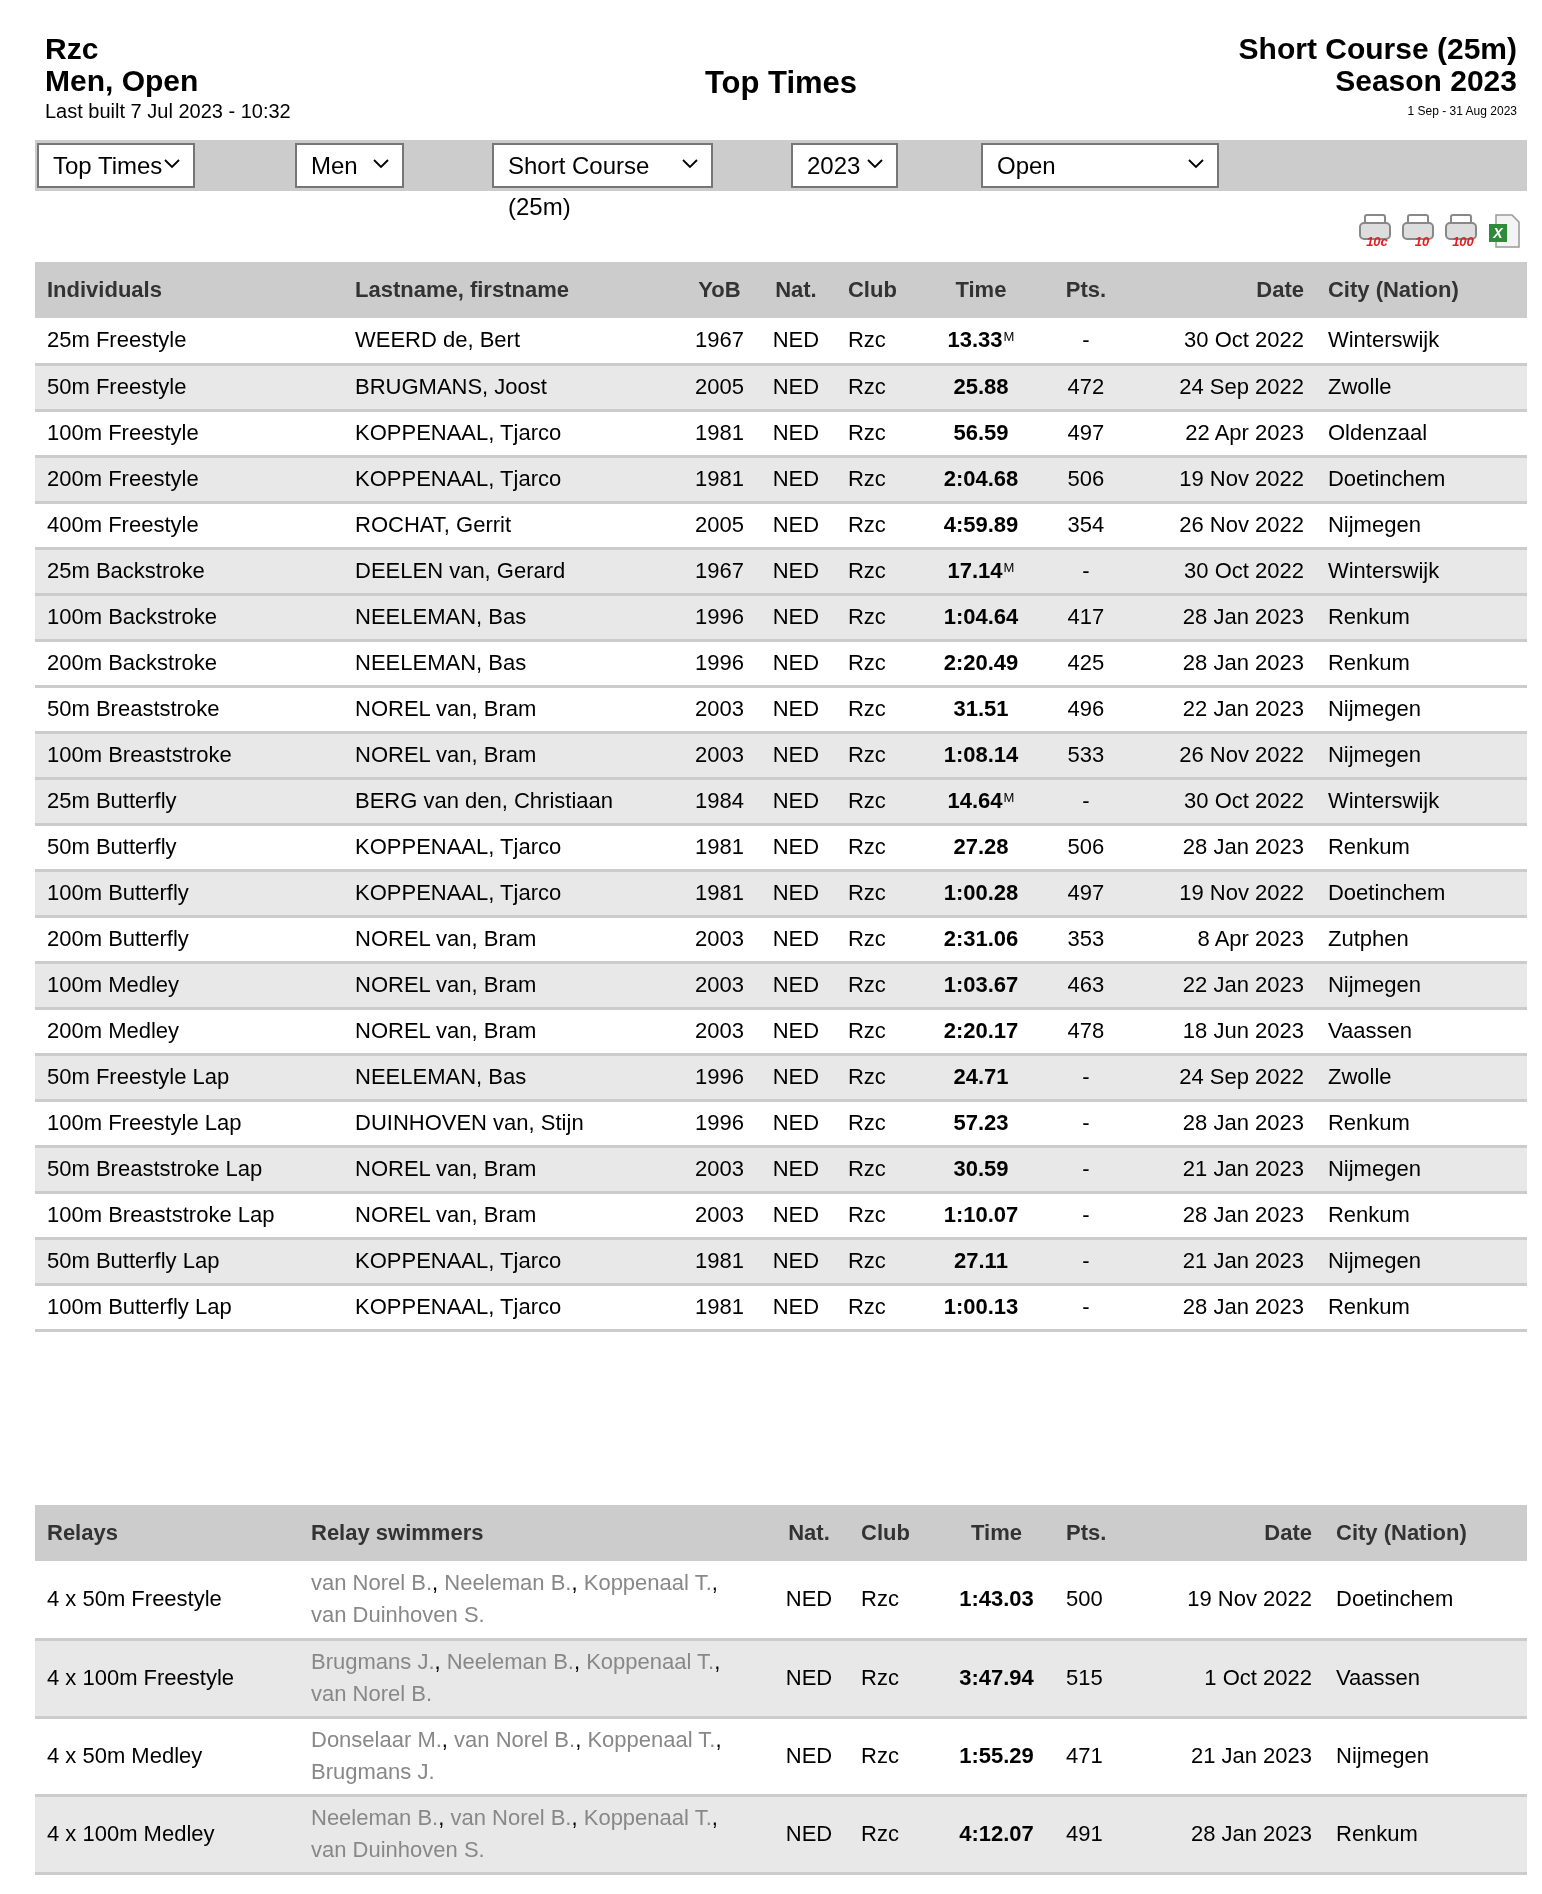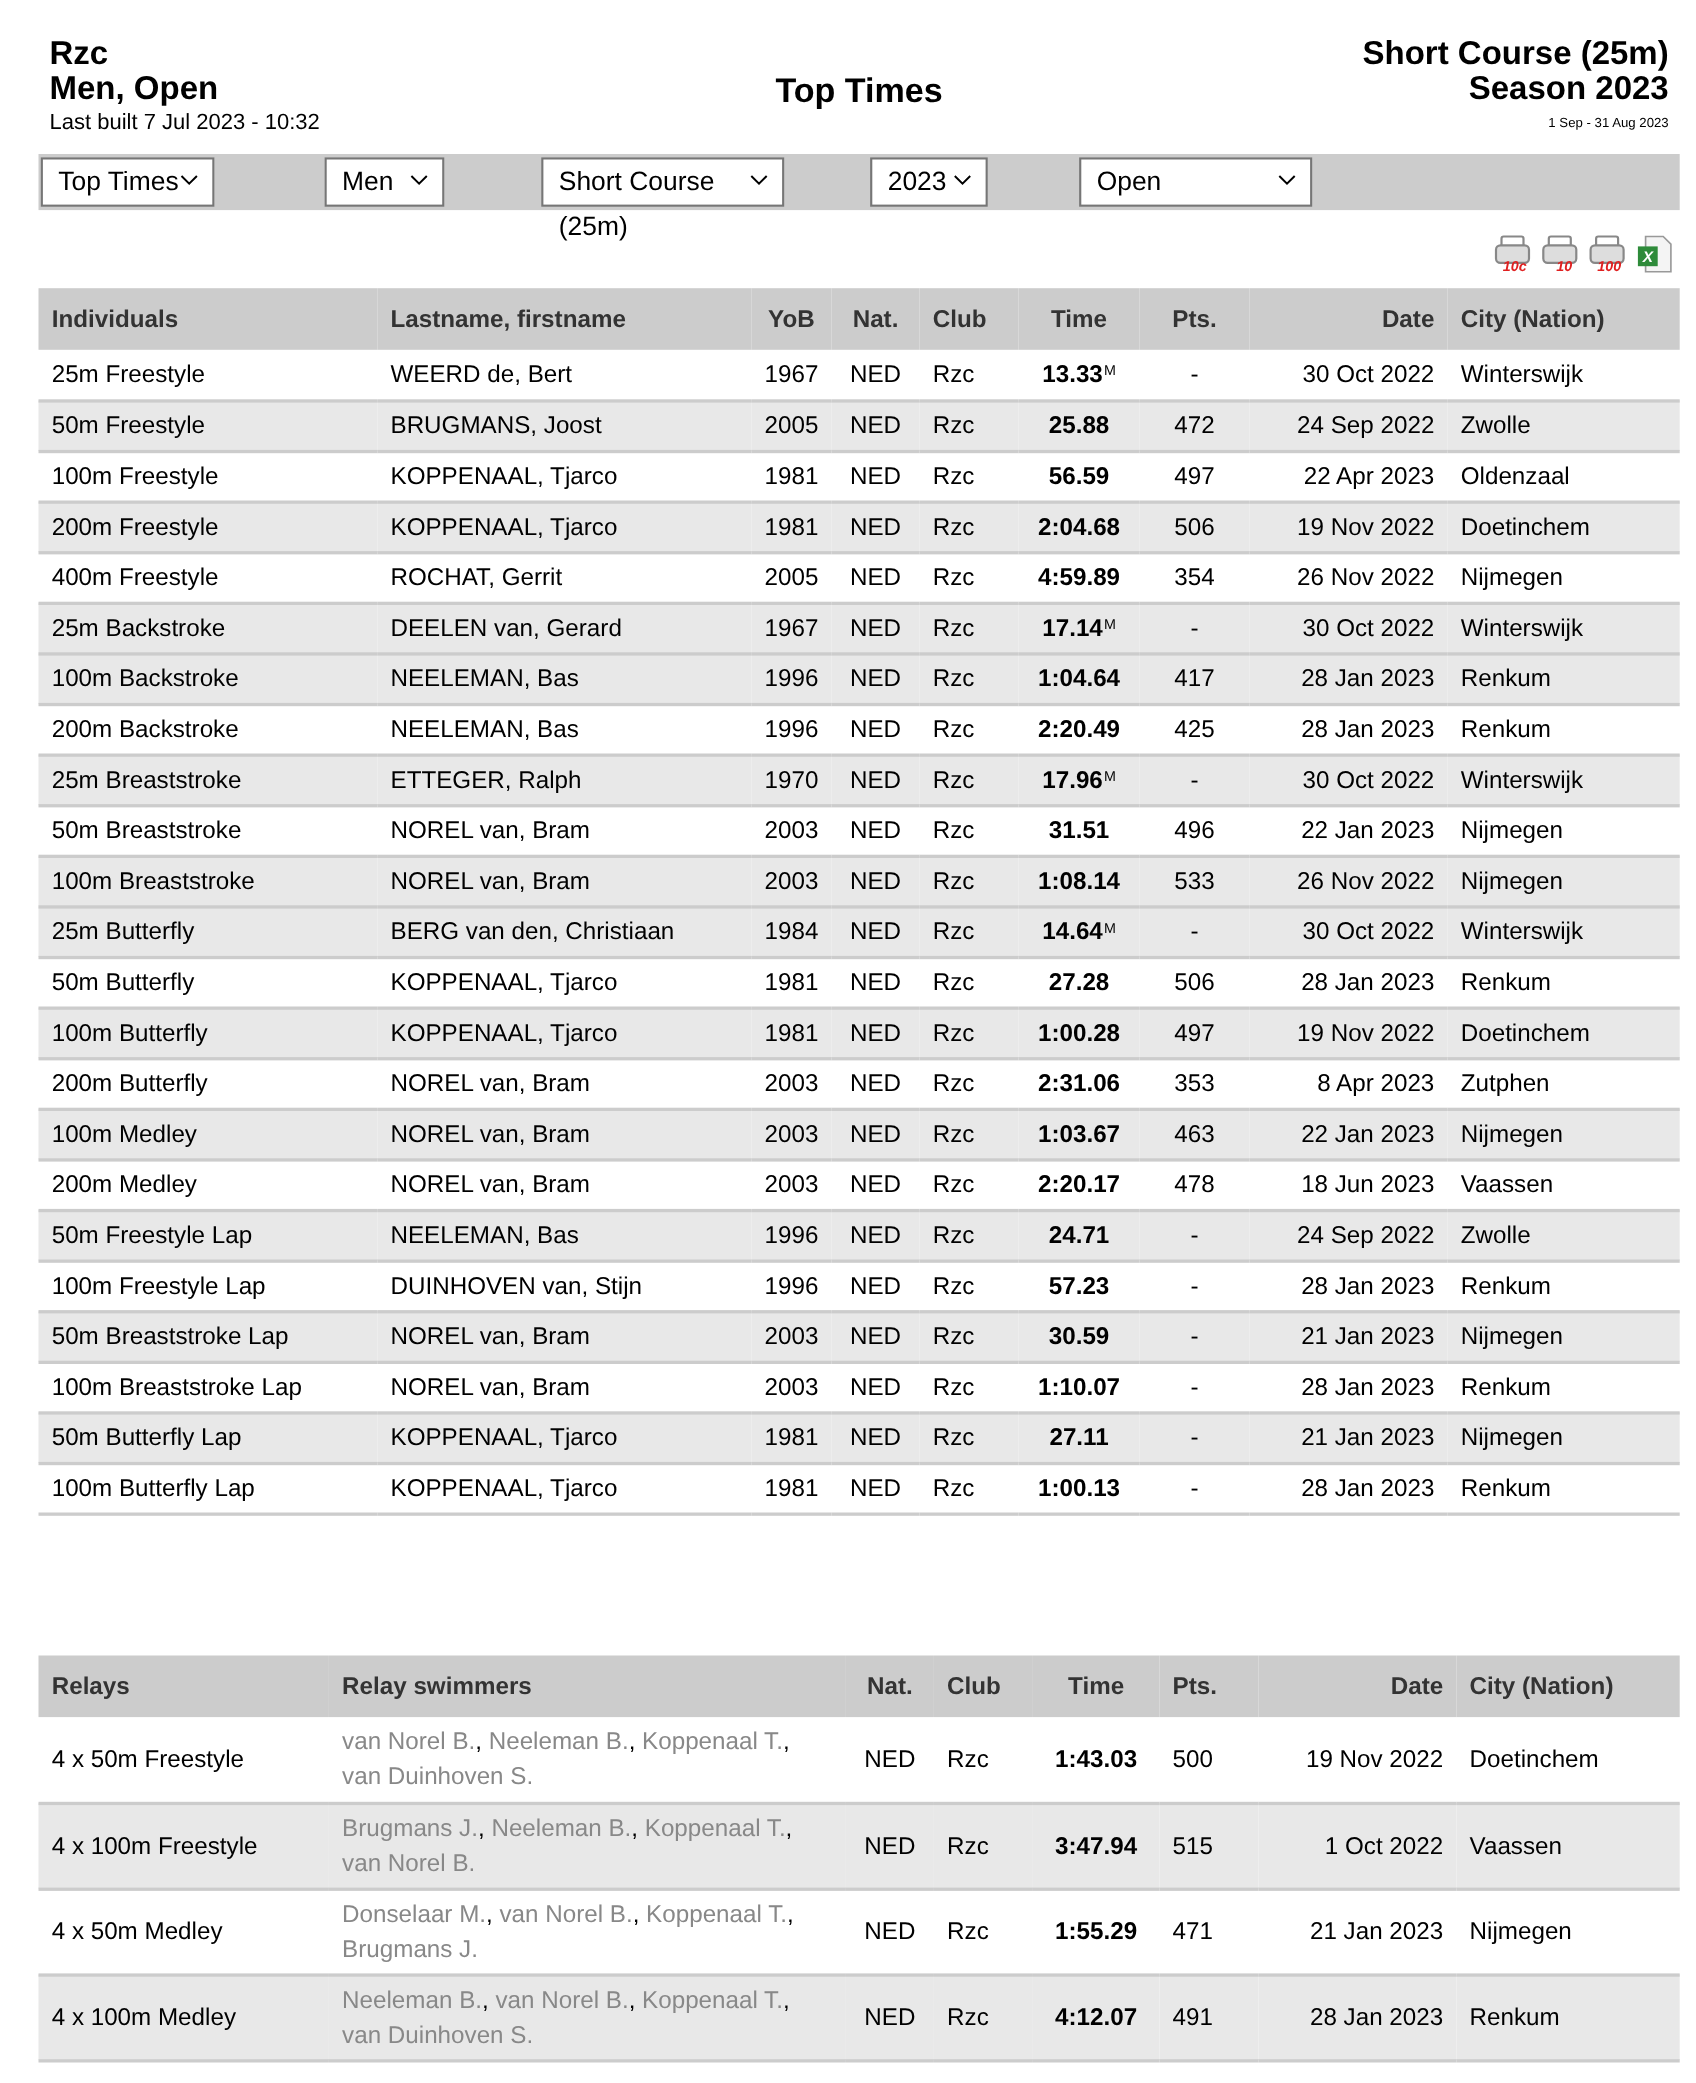--- a/index.html
+++ b/index.html
@@ -92,21 +92,21 @@
         </span>
     </div>
     <div class="sel" style="left:756px;width:107px;">
       <span>2023</span>
       <span class="chev">
           <svg width="18" height="12" viewBox="0 0 18 12">
             <polyline points="2,2 9,9 16,2" fill="none" stroke="#000" stroke-width="1.8"></polyline>
           </svg>
         </span>
     </div>
-    <div class="sel" style="left:946px;width:212px;">
+    <div class="sel" style="left:946px;width:238px;">
       <span>Open</span>
       <span class="chev">
           <svg width="18" height="12" viewBox="0 0 18 12">
             <polyline points="2,2 9,9 16,2" fill="none" stroke="#000" stroke-width="1.8"></polyline>
           </svg>
         </span>
     </div>
   </div>
 
   <div class="icons">
@@ -246,31 +246,20 @@
         <tr class="row">
           <td>200m Backstroke</td>
           <td>NEELEMAN, Bas</td>
           <td class="c">1996</td>
           <td class="c">NED</td>
           <td>Rzc</td>
           <td class="c time"><span>2:20.49</span></td>
           <td class="c">425</td>
           <td class="r">28 Jan 2023</td>
           <td>Renkum</td>
-        </tr>
-        <tr class="row alt">
-          <td>25m Breaststroke</td>
-          <td>ETTEGER, Ralph</td>
-          <td class="c">1970</td>
-          <td class="c">NED</td>
-          <td>Rzc</td>
-          <td class="c time"><span>17.96</span><sup>M</sup></td>
-          <td class="c">-</td>
-          <td class="r">30 Oct 2022</td>
-          <td>Winterswijk</td>
         </tr>
         <tr class="row">
           <td>50m Breaststroke</td>
           <td>NOREL van, Bram</td>
           <td class="c">2003</td>
           <td class="c">NED</td>
           <td>Rzc</td>
           <td class="c time"><span>31.51</span></td>
           <td class="c">496</td>
           <td class="r">22 Jan 2023</td>

